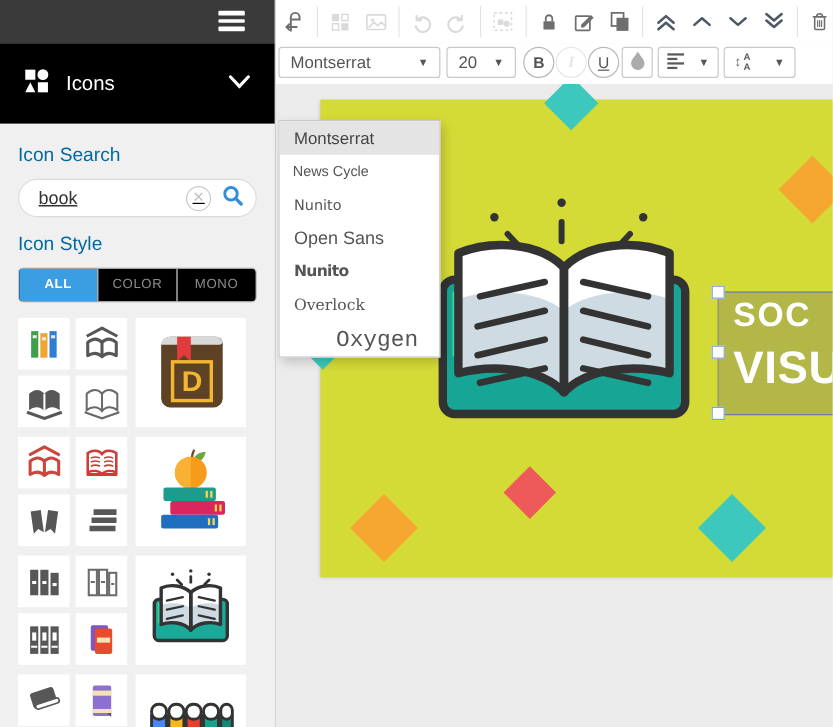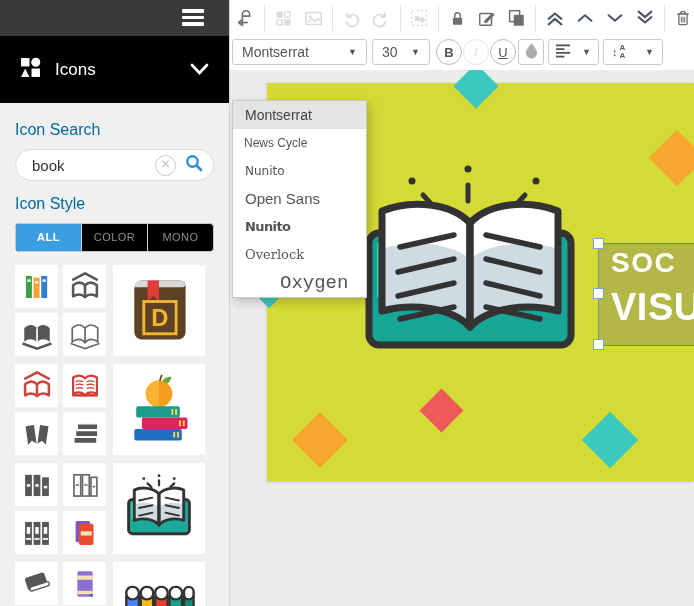--- a/index.html
+++ b/index.html
@@ -11,21 +11,21 @@
            border-right:1px solid #d6d6d6;overflow:hidden;box-sizing:border-box;}
   .topbar{height:36px;background:#3a3a3a;position:relative;}
   .hamburger{position:absolute;right:25px;top:9px;width:22px;cursor:pointer;}
   .hamburger span{display:block;height:3.5px;background:#fff;border-radius:1px;margin-bottom:3px;}
   .panel-header{height:67px;background:#000;color:#fff;display:flex;align-items:center;padding:0 20px;}
   .panel-title{font-size:17px;margin-left:14px;}
   .panel-chevron{margin-left:auto;}
   .side-body{padding:12px 15px 0 15px;}
   .side-heading{font-size:16px;color:#0369a1;font-weight:400;margin:6px 0 10px 0;}
   .search-pill{height:30px;background:#fff;border:1px solid #dcdcdc;border-radius:17px;
-               display:flex;align-items:center;padding:0 10px 0 14px;}
+               display:flex;align-items:center;padding:0 10px 0 14px;text-decoration:underline;}
   .search-pill input{border:0;outline:0;flex:1;font-size:15px;color:#333;background:transparent;min-width:0;
                      font-family:"Liberation Sans",sans-serif;}
   .clear-btn{width:19px;height:19px;border:1.5px solid #c9c9c9;border-radius:50%;color:#c2c2c2;
              font-size:12px;line-height:17px;text-align:center;margin-right:9px;cursor:pointer;}
   .style-tabs{display:flex;border:1px solid #c6c6c6;border-radius:4px;overflow:hidden;background:#000000;margin-top:4px;}
   .style-tab{flex:1;height:27px;line-height:27px;text-align:center;font-size:11px;color:#8d8d8d;
              border-left:1px solid #d2d2d2;cursor:pointer;letter-spacing:0.5px;}
   .style-tab:first-child{border-left:0;}
   .style-tab.active{background:#3b9de2;color:#fff;font-weight:bold;}
   .icon-grid{margin-top:13px;display:flex;flex-direction:column;gap:8px;}
@@ -426,21 +426,21 @@
           </svg>
         </div>
       </div>
 
     <div class="trow2">
       <div class="ctrl" style="left:2px;width:135px;padding:0 9px;">
         <span>Montserrat</span>
         <span class="caret">▼</span>
       </div>
       <div class="ctrl" style="left:142px;width:58px;padding:0 9px;">
-        <span>30</span>
+        <span>20</span>
         <span class="caret">▼</span>
       </div>
       <div class="circ" style="left:206px;font-weight:bold;">B</div>
       <div class="circ disabled" style="left:233px;font-style:italic;font-family:'Liberation Serif',serif;">I</div>
       <div class="circ" style="left:260px;text-decoration:underline;">U</div>
       <div class="ctrl" style="left:288px;width:26px;justify-content:center;">
         <span>
           <svg width="13" height="17" viewBox="0 0 14 18">
               <path d="M7 1C4.5 5 1 8 1 11.5a6 6 0 0 0 12 0C13 8 9.5 5 7 1z" fill="#ababab"></path>
             </svg>

